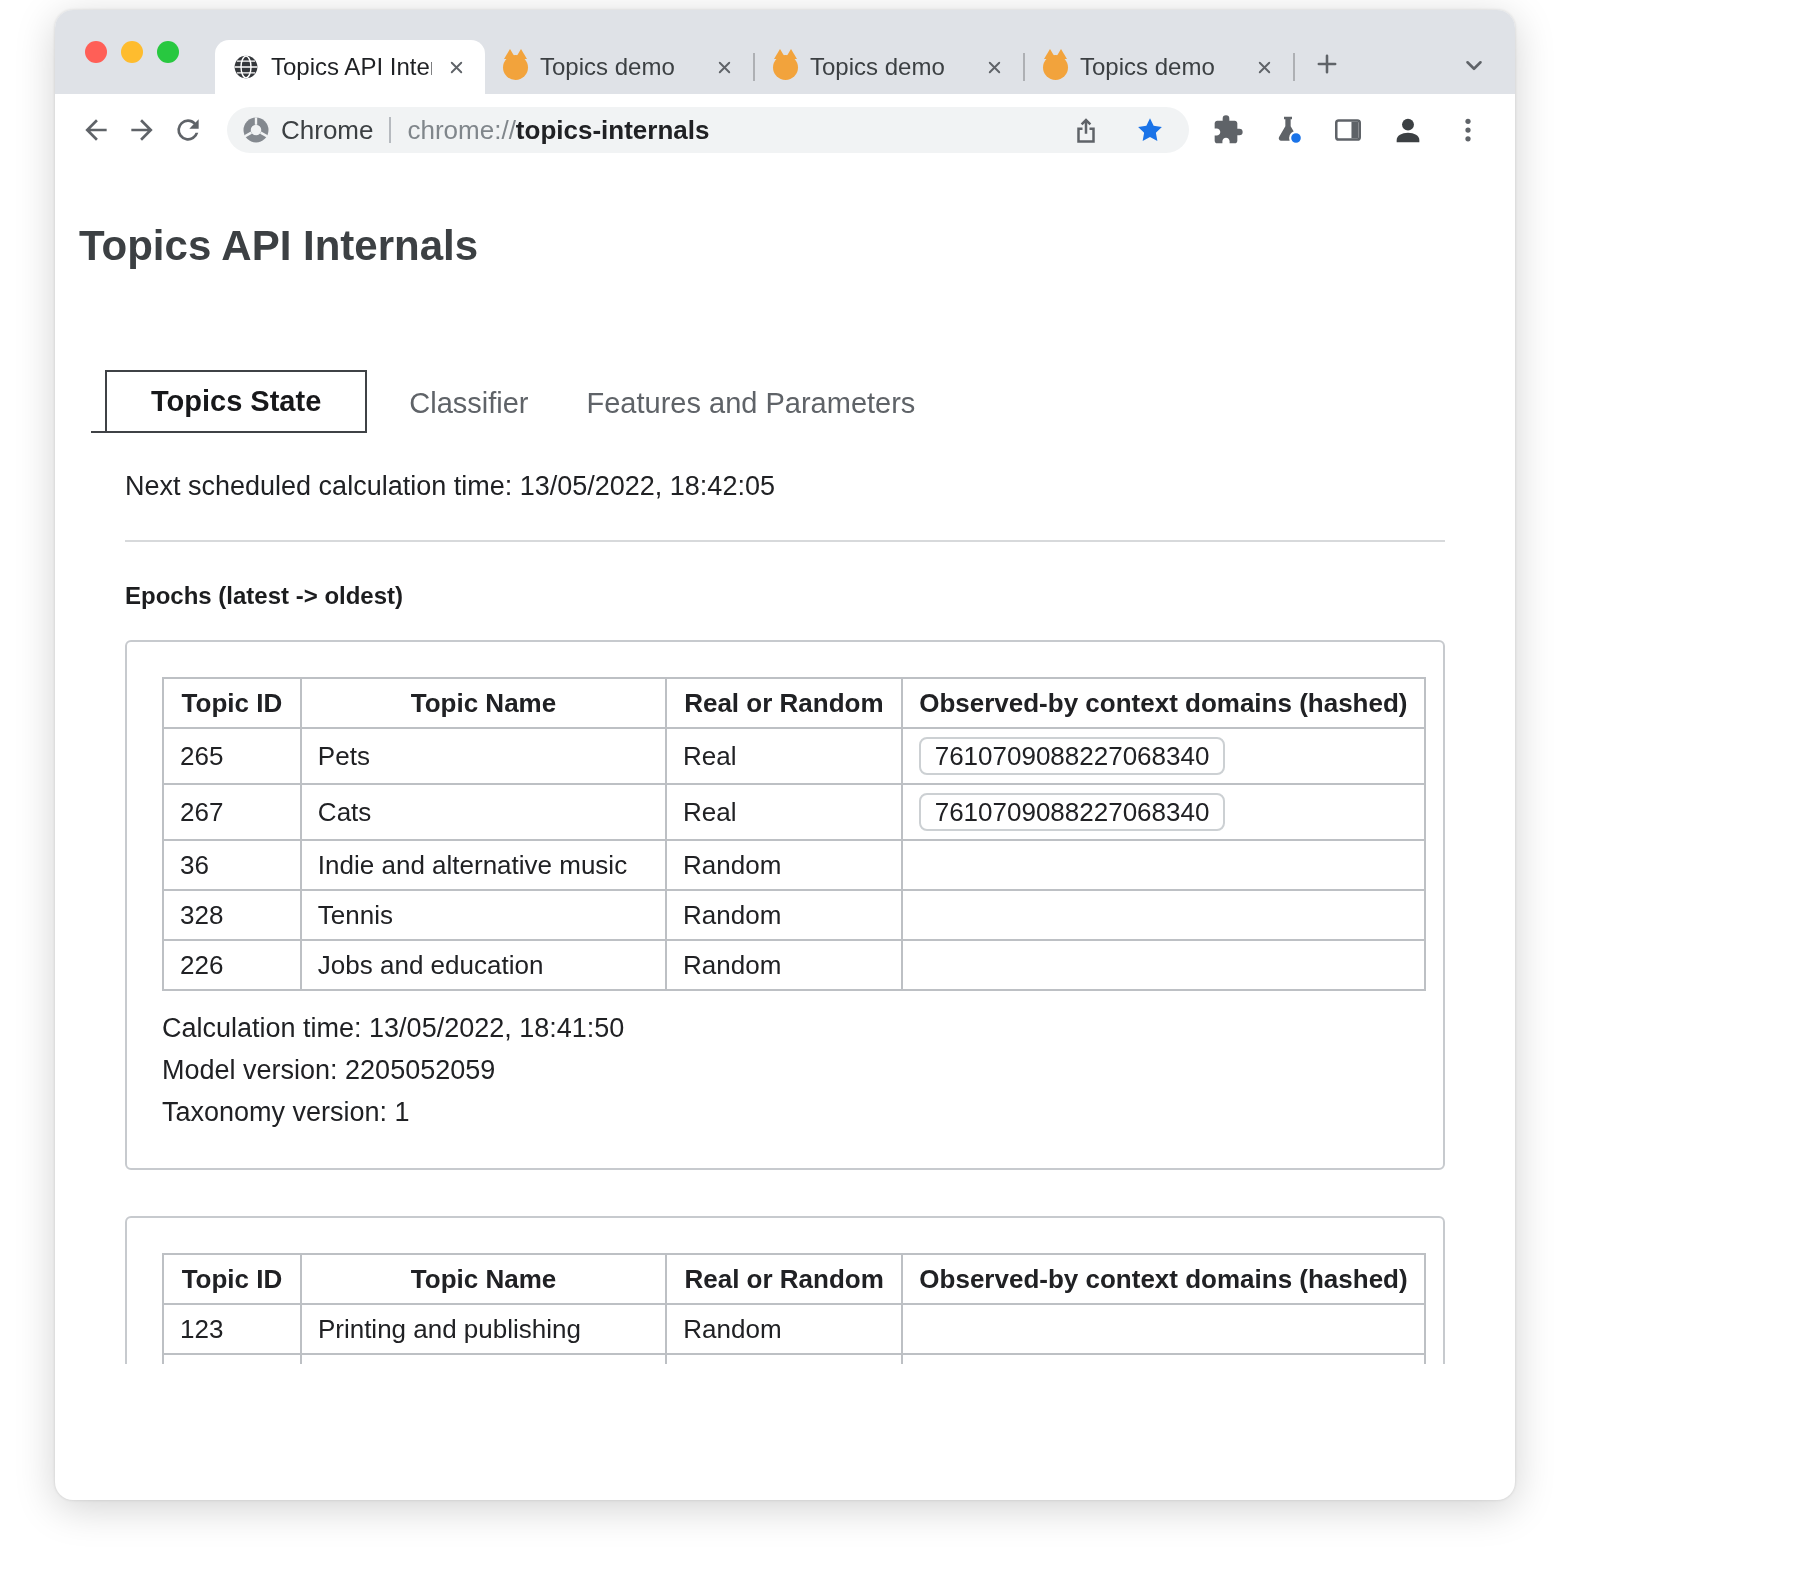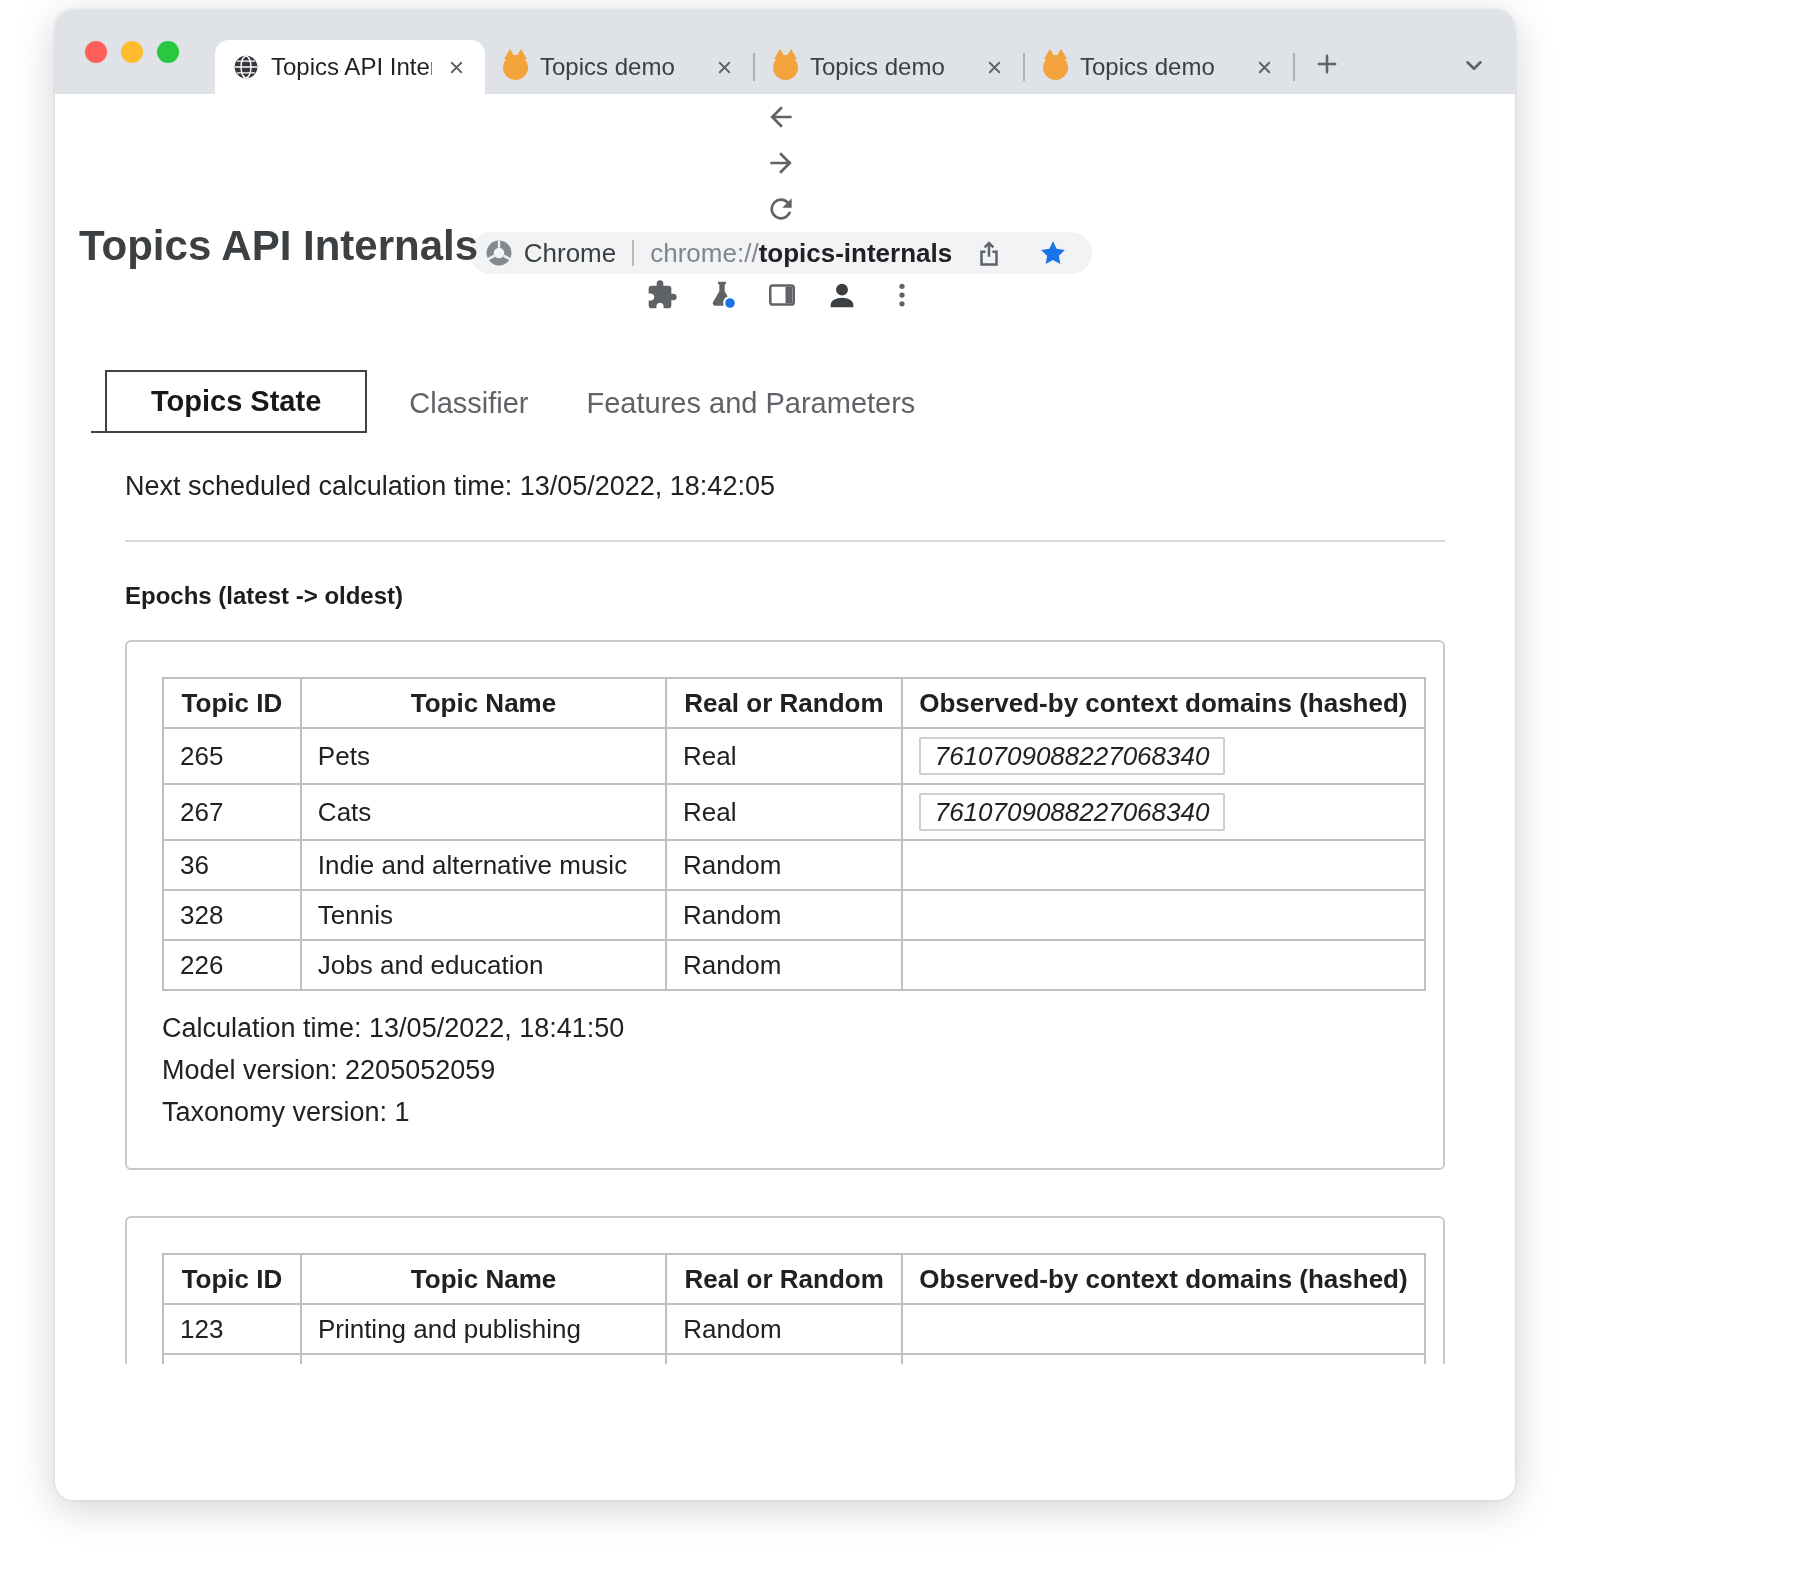--- a/index.html
+++ b/index.html
@@ -100,21 +100,20 @@
     cursor: pointer;
   }
 
   
   .toolbar {
     height: 72px;
     background: #ffffff;
     display: flex;
     align-items: center;
     padding: 0 26px 0 18px;
-    flex-direction: column;
   }
   .nav-btn {
     border: none; background: transparent;
     width: 46px; height: 46px;
     display: flex; align-items: center; justify-content: center;
     border-radius: 50%;
     cursor: pointer;
     flex: 0 0 auto;
   }
   .omnibox {
@@ -217,25 +216,24 @@
   .topics-table th { font-weight: 700; text-align: center; }
   .topics-table td { text-align: left; margin-left: 9px; }
   col.c-id   { width: 138px; }
   col.c-name { width: 366px; }
   col.c-rr   { width: 236px; }
   col.c-dom  { width: 524px; }
 
   .domain-pill {
     display: inline-block;
     border: 2px solid #ccd0d3;
-    border-radius: 1px;
+    border-radius: 8px;
     padding: 1px 14px;
     font-size: 26px;
     background: #fff;
-    font-style: italic;
   }
 
   .info-line { font-size: 27px; line-height: 42px; color: #202124; }
 
   .panel-gap { height: 46px; }
   .viewport-clip { height: 148px; overflow: hidden; }
 
   svg { display: block; }
 </style>
 </head>

